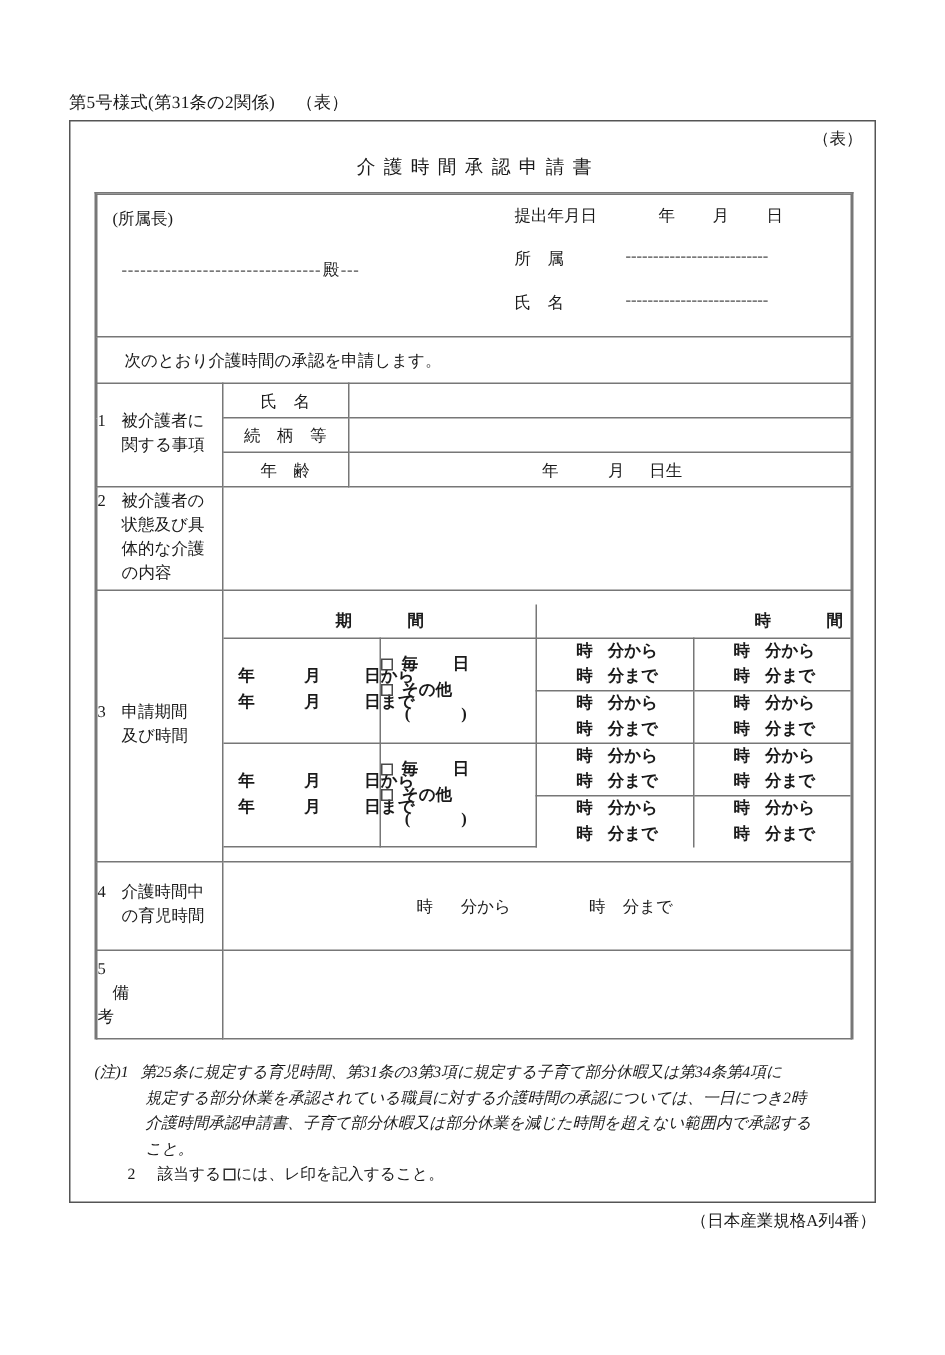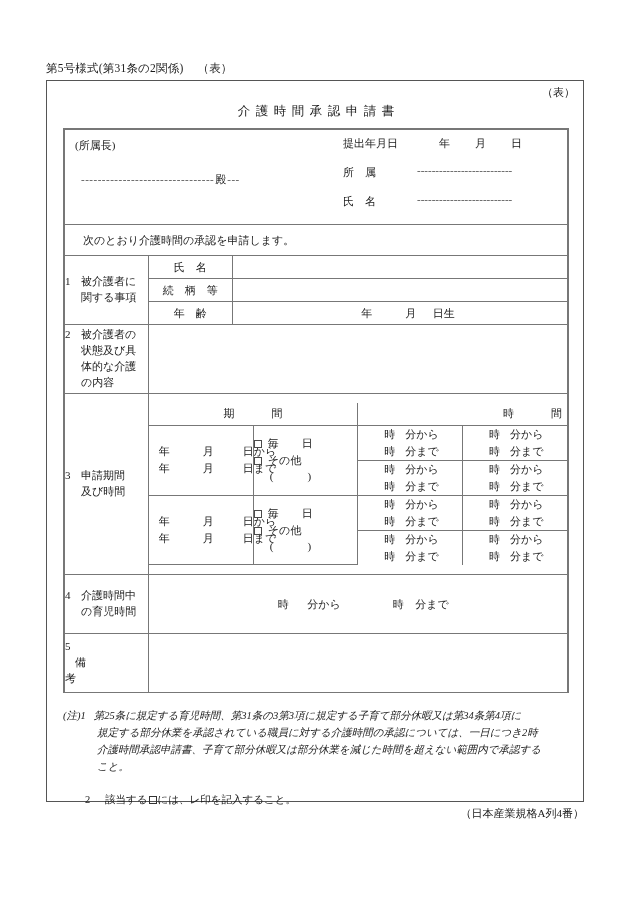--- a/index.html
+++ b/index.html
@@ -181,20 +181,21 @@
   }
   .age-line span { display: inline-block; }
   .age-line .y { width: 44px; }
   .age-line .m { width: 44px; }
 
   
   .sub {
     border-collapse: collapse;
     width: 100%;
     table-layout: fixed;
+    font-weight: bold;
   }
   .sub td {
     border: 1px solid #777;
     font-size: 11px;
     padding: 0;
     vertical-align: middle;
   }
 
   .date-cell {
     text-align: center;
@@ -256,21 +257,21 @@
     position: absolute;
     left: 16px;
     top: 626px;
     width: 508px;
     font-size: 10.5px;
     line-height: 1.62;
   }
   .note-item { position: relative; }
   .note-1 { padding-left: 0; font-style: italic; }
   .note-1 .l2, .note-1 .l3, .note-1 .l4 { display: block; padding-left: 34px; }
-  .note-2 { padding-left: 22px; margin-top: 16px; }
+  .note-2 { padding-left: 22px; margin-top: 0px; }
   .note-2 .n { display: inline-block; width: 20px; }
   .notebox {
     display: inline-block;
     width: 8px;
     height: 8px;
     border: 1px solid #333;
     vertical-align: -1px;
     box-sizing: border-box;
     margin: 0 1px;
   }

